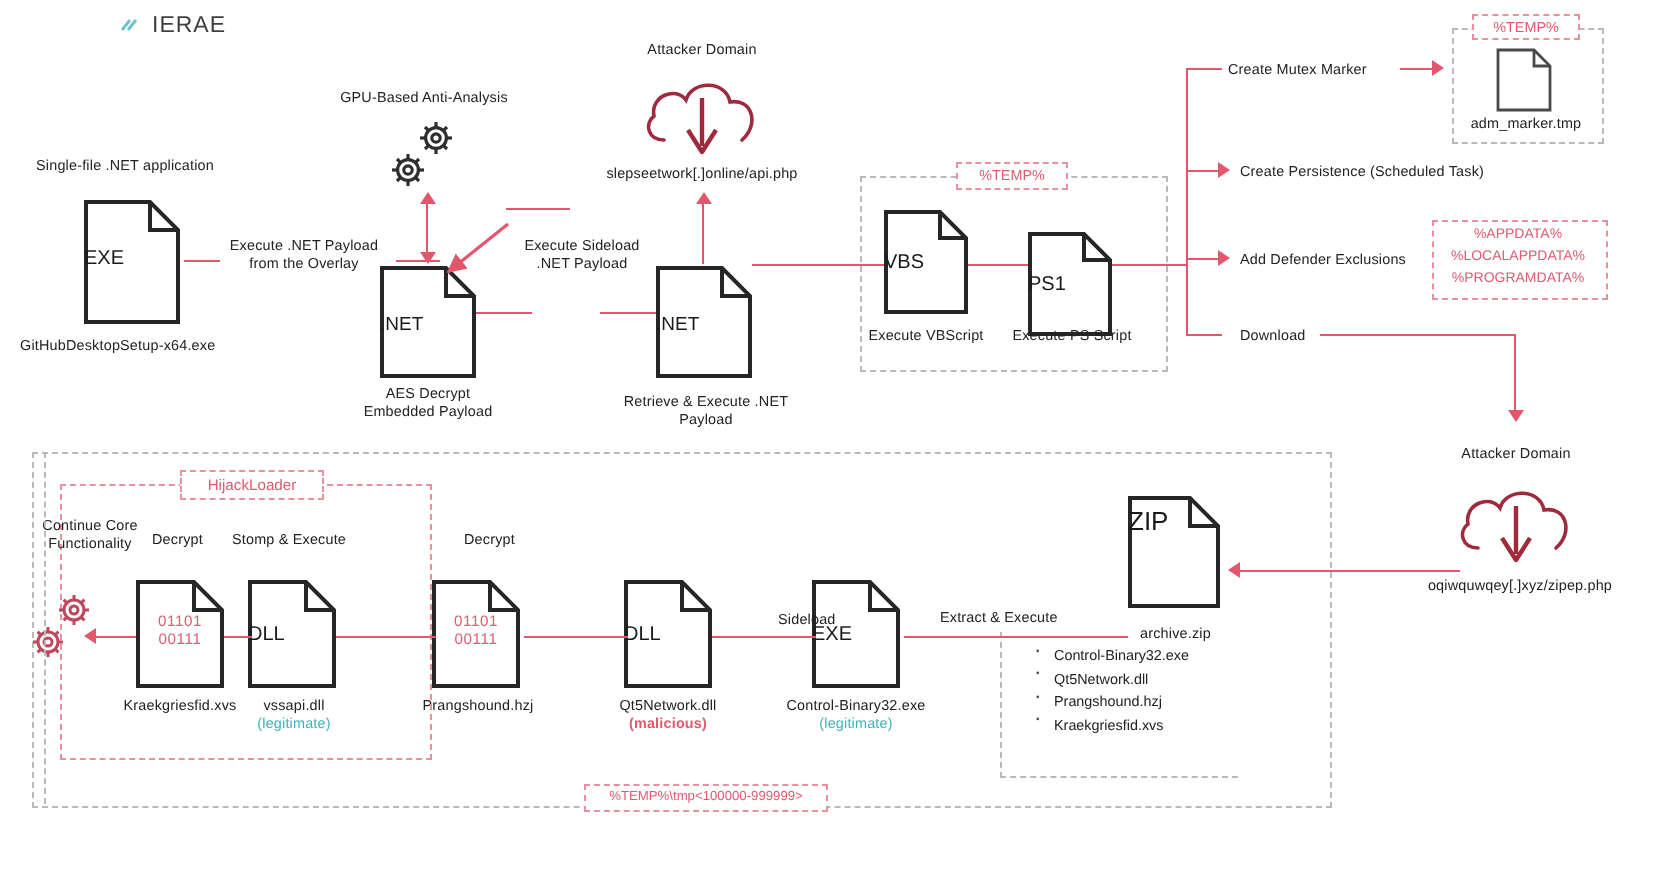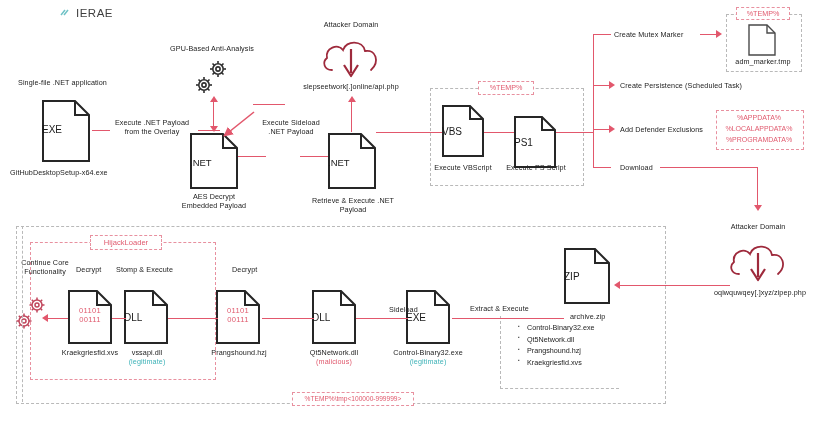--- a/index.html
+++ b/index.html
@@ -1,21 +1,21 @@
 <!DOCTYPE html>
 <html><head>
 <meta charset="utf-8">
 <style>
   html,body{margin:0;padding:0;background:#ffffff;}
   body{width:829px;height:441px;position:relative;overflow:hidden;
        font-family:"Liberation Sans","DejaVu Sans",sans-serif;color:#1a1a1a;}
   .abs{position:absolute;}
   .lbl{font-size:7.2px;line-height:1.25;color:#222;letter-spacing:.1px;}
   .lbl.c{text-align:center;}
-  .pink{color:#e05a6e;}
+  .pink{color:#e05a6e;font-weight:bold;}
   .teal{color:#3fb3b8;}
 
   
   #logo{left:8px;top:6px;}
   .gmo{font-size:17px;font-weight:700;color:#1b4f9c;letter-spacing:-.5px;
        font-family:"Liberation Sans",sans-serif;}
   .cyber{font-size:15.5px;font-weight:400;color:#3f3f3f;letter-spacing:-.2px;}
   .ierae-row{margin-left:52px;margin-top:1px;display:flex;align-items:center;gap:3px;}
   .ierae{font-size:11.5px;color:#3f3f3f;letter-spacing:.5px;}
 
@@ -250,21 +250,21 @@
 <div class="arw arw-l" style="left:614px;top:281px;"></div>
 
 <div class="dash-gray" style="left:16px;top:226px;width:648px;height:176px;"></div>
 <div class="tagbox" style="left:292px;top:392px;width:122px;height:14px;font-size:6.6px;">%TEMP%\tmp&lt;100000-999999&gt;</div>
 
 <div class="doc" style="left:564px;top:248px;width:46px;height:56px;">
   <svg width="46" height="56" viewBox="0 0 46 56">
     <path d="M1,1 H31 L45,15 V55 H1 Z" fill="#fff" stroke="#262626" stroke-width="2"></path>
     <path d="M31,1 V15 H45" fill="none" stroke="#262626" stroke-width="2"></path>
   </svg>
-  <div class="t" style="top:23px;font-size:10px;">ZIP</div>
+  <div class="t" style="top:5px;font-size:13px;">ZIP</div>
 </div>
 <div class="lbl abs" style="left:570px;top:312px;">archive.zip</div>
 <div class="dash-gray" style="left:500px;top:316px;width:118px;height:72px;border-top:none;border-right:none;"></div>
 
 <div class="bullets" style="left:518px;top:322px;width:140px;">
   <ul>
     <li><span>Control-Binary32.exe</span> <span class="teal"></span></li>
     <li><span>Qt5Network.dll</span></li>
     <li><span>Prangshound.hzj</span></li>
     <li><span>Kraekgriesfid.xvs</span></li>

